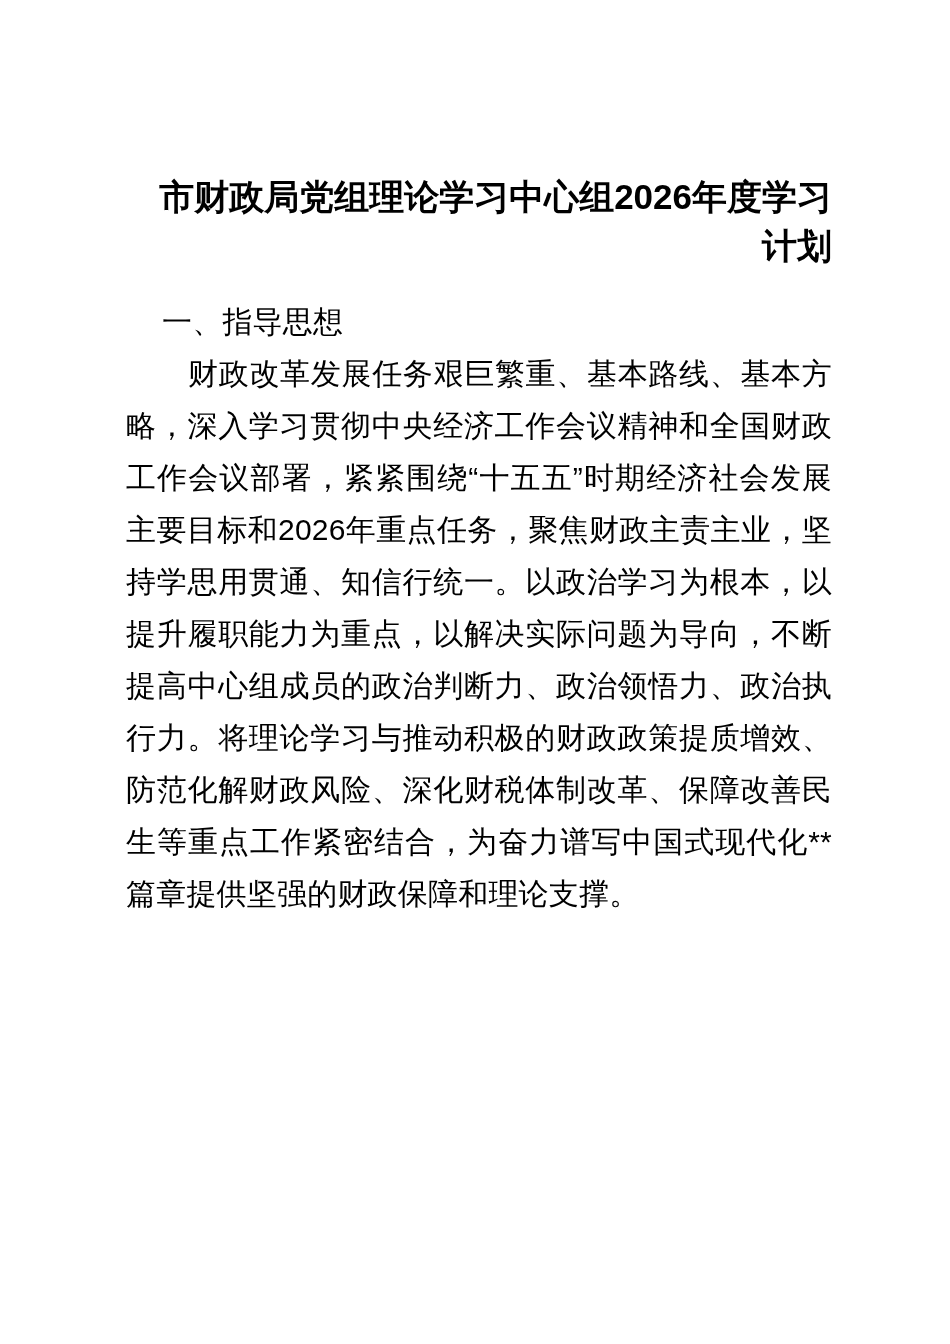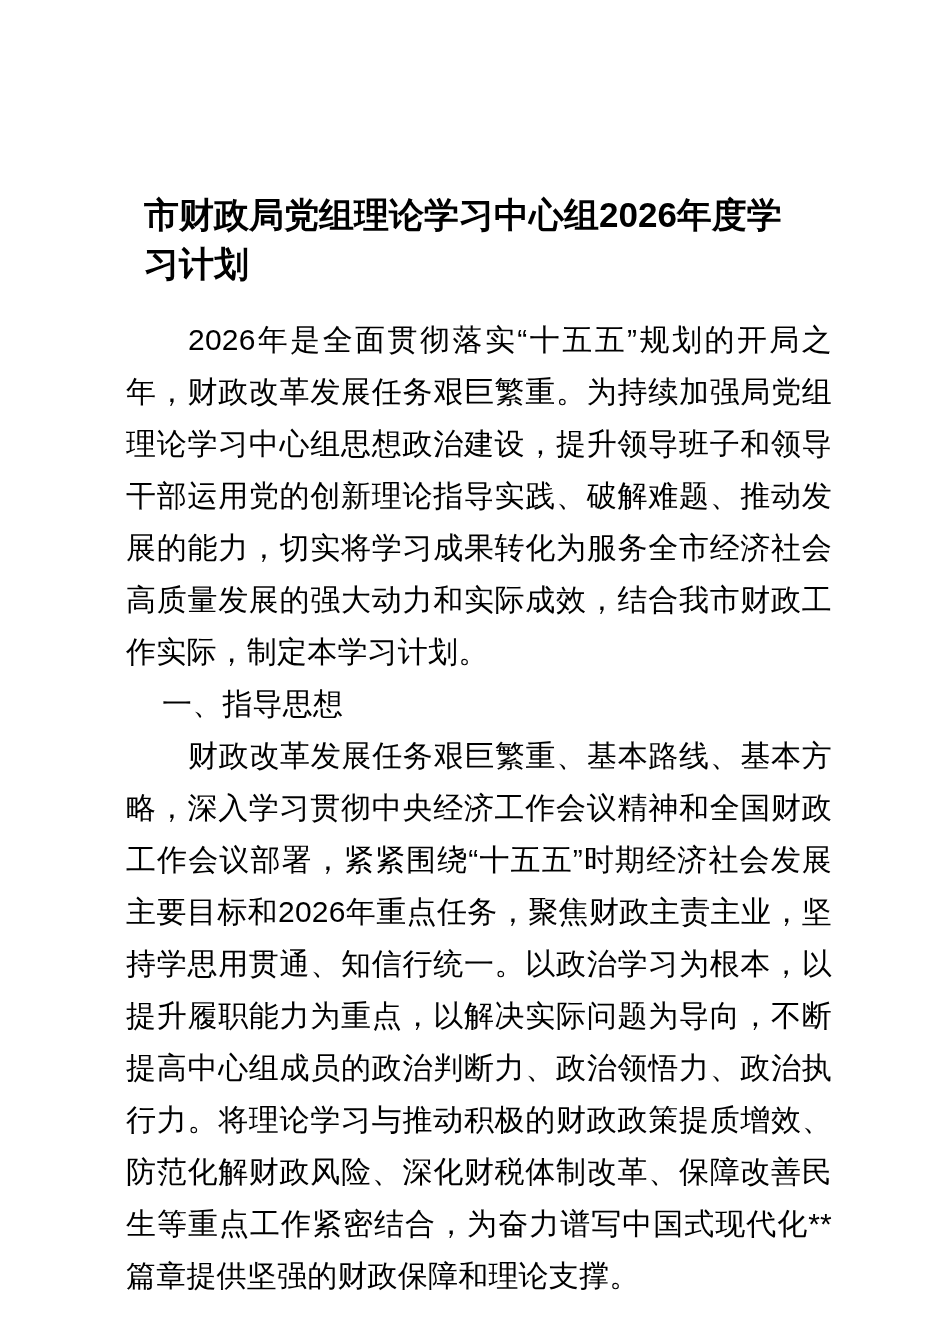--- a/index.html
+++ b/index.html
@@ -25,26 +25,26 @@
   }
 
   .content {
     position: absolute;
     left: 126px;
     top: 0;
     width: 706px;   
   }
 
   .doc-title {
-    margin: 18px;
+    margin: 0;
     padding-top: 172px;
     font-size: 35px;
     font-weight: bold;
     line-height: 49px;
-    text-align: left;
+    text-align: right;
     letter-spacing: 0px;
     color: #000000;
     font-family: "Liberation Sans", "DejaVu Sans", sans-serif;
   }
 
   .body-block {
     margin-top: 26px;
   }
 
   p.para {
@@ -74,21 +74,20 @@
 </head>
 <body>
 
 <div class="page">
   <div class="content">
 
     <h1 class="doc-title">市财政局党组理论学习中心组2026年度学习计划</h1>
 
     <div class="body-block">
 
-      <p class="para">2026年是全面贯彻落实“十五五”规划的开局之年，财政改革发展任务艰巨繁重。为持续加强局党组理论学习中心组思想政治建设，提升领导班子和领导干部运用党的创新理论指导实践、破解难题、推动发展的能力，切实将学习成果转化为服务全市经济社会高质量发展的强大动力和实际成效，结合我市财政工作实际，制定本学习计划。</p>
 
       <p class="heading">一、指导思想</p>
 
       <p class="para">财政改革发展任务艰巨繁重、基本路线、基本方略，深入学习贯彻中央经济工作会议精神和全国财政工作会议部署，紧紧围绕“十五五”时期经济社会发展主要目标和2026年重点任务，聚焦财政主责主业，坚持学思用贯通、知信行统一。以政治学习为根本，以提升履职能力为重点，以解决实际问题为导向，不断提高中心组成员的政治判断力、政治领悟力、政治执行力。将理论学习与推动积极的财政政策提质增效、防范化解财政风险、深化财税体制改革、保障改善民生等重点工作紧密结合，为奋力谱写中国式现代化**篇章提供坚强的财政保障和理论支撑。</p>
 
     </div>
   </div>
 </div>
 
 </body></html>

